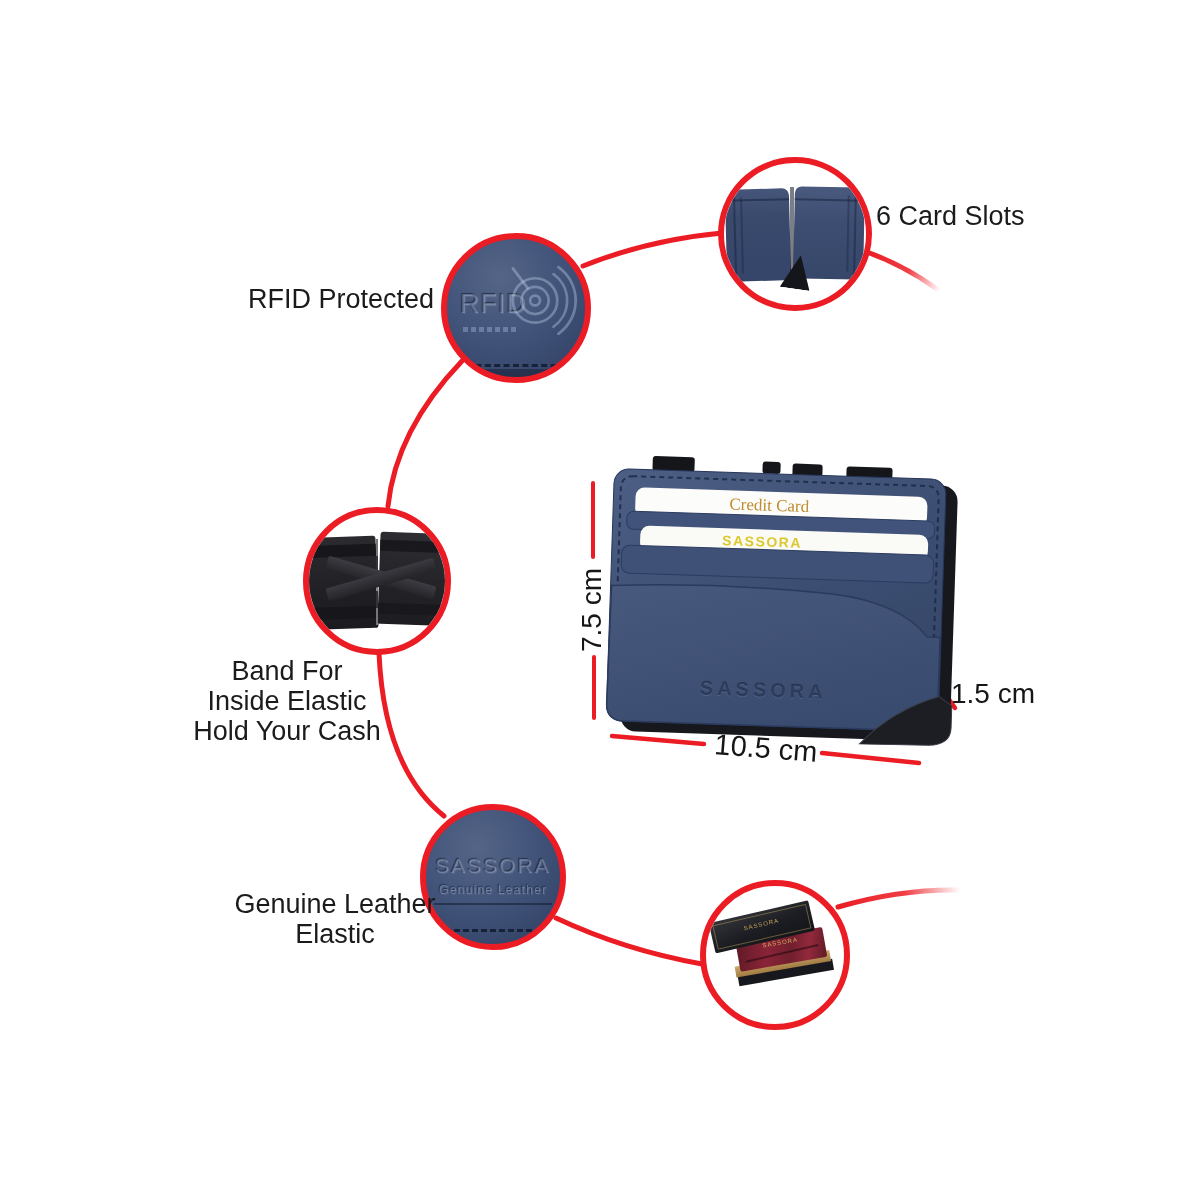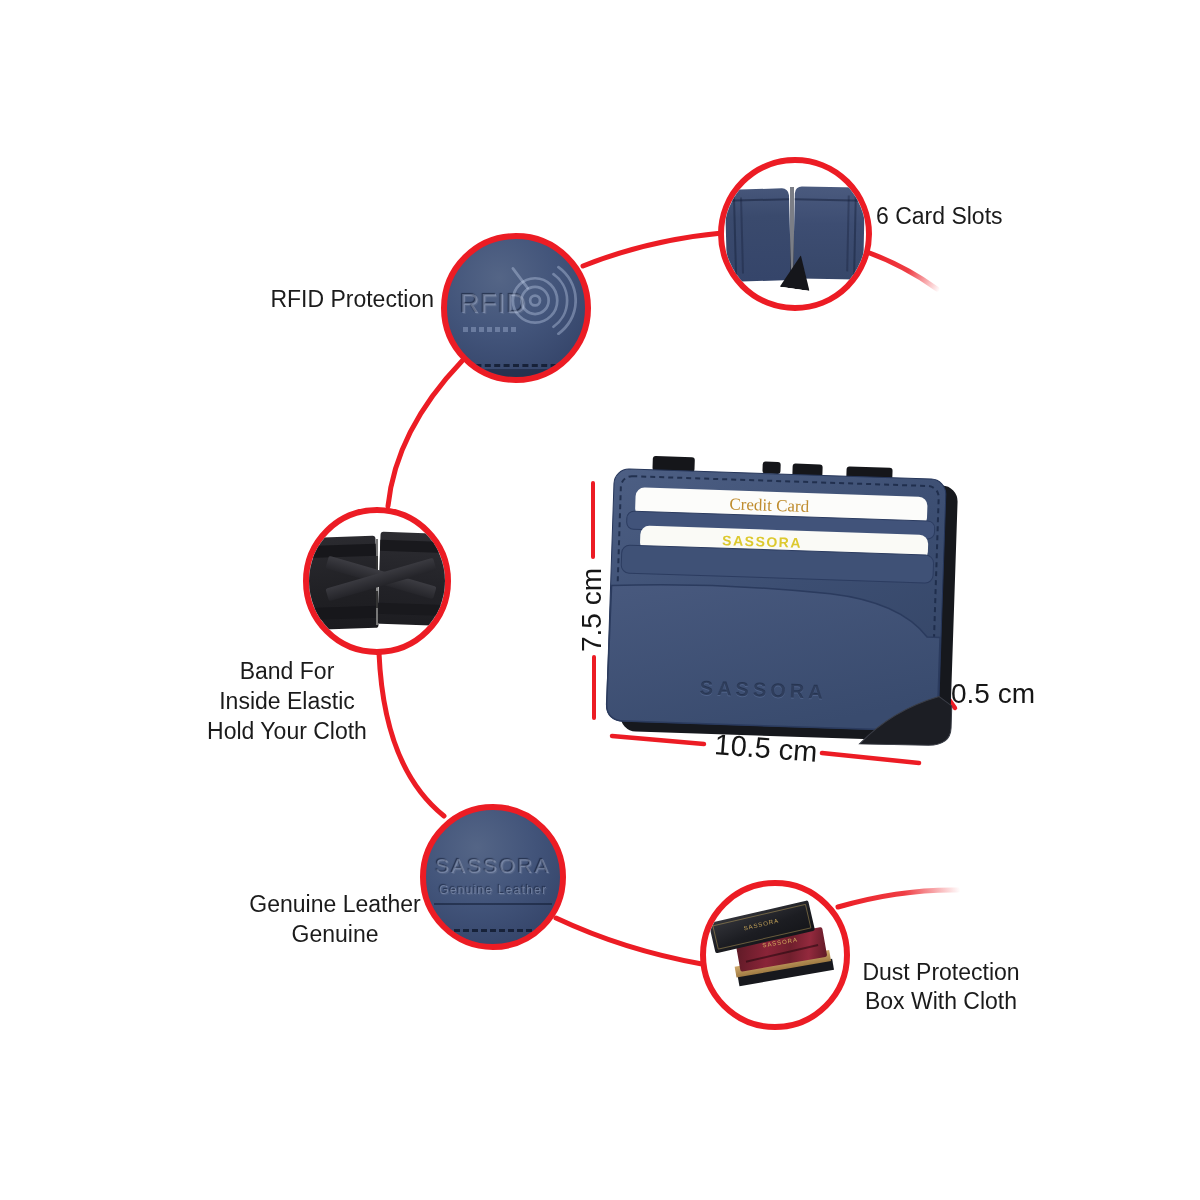--- a/index.html
+++ b/index.html
@@ -10,21 +10,21 @@
   .wallet-svg{position:absolute;left:570px;top:446px;z-index:2;}
   
   .bubble{position:absolute;border:6px solid #ec1c24;border-radius:50%;overflow:hidden;
           background:#fff;z-index:3;box-sizing:border-box;}
   .bubble *{position:absolute;box-sizing:border-box;}
   .leather-bg{background:radial-gradient(circle at 38% 28%, #546586 0%, #42547a 45%, #36466b 80%, #2f3f62 100%);}
   .emboss{color:rgba(205,218,245,.33);
           text-shadow:-1px -1px 1px rgba(10,18,40,.55), 1px 1px 1px rgba(255,255,255,.10);
           font-weight:normal;white-space:nowrap;}
   
-  .label{position:absolute;z-index:4;font-size:23px;line-height:30px;color:#1b1b1b;white-space:nowrap;}
+  .label{position:absolute;z-index:4;font-size:27px;line-height:30px;color:#1b1b1b;white-space:nowrap;}
   .dim{position:absolute;z-index:4;font-size:28px;color:#161616;white-space:nowrap;}
   .stitch-dash{border-top:3px dashed rgba(10,18,36,.72);height:0;}
 </style>
 </head>
 <body>
 
 <div class="canvas">
 
   <svg class="overlay-svg" width="1200" height="1200" viewBox="0 0 1200 1200">
     <defs>
@@ -120,21 +120,21 @@
         <path d="M 40.9 10.7 A 26 26 0 0 1 40.9 53.3"></path>
         <path d="M 44.9 5 A 33 33 0 0 1 44.9 59"></path>
         <line x1="8" y1="6" x2="20" y2="22"></line>
       </g>
     </svg>
     <div style="left:16px;top:88px;width:54px;height:5px;
                 background:repeating-linear-gradient(90deg,rgba(200,215,245,.30) 0 5px,transparent 5px 8px);"></div>
     <div class="stitch-dash" style="left:14%;right:14%;bottom:10px;"></div>
     <div style="left:8%;right:8%;bottom:0;height:8px;background:rgba(12,18,36,.4);"></div>
   </div>
-  <div class="label" style="left:228px;top:284px;width:206px;text-align:right;">RFID Protection</div>
+  <div class="label" style="left:228px;top:284px;width:206px;text-align:right;">RFID Protected</div>
 
   <div class="bubble" style="left:303px;top:507px;width:148px;height:148px;">
     <div style="left:-6px;top:24px;width:74px;height:92px;border-radius:3px;transform:rotate(-2deg);
                 background:linear-gradient(175deg,#2b2b30,#202024 60%,#1b1b1f);">
       <div style="left:0;right:0;top:8px;height:12px;background:#17171b;"></div>
       <div style="left:0;right:0;bottom:10px;height:12px;background:#17171b;"></div>
     </div>
     <div style="left:70px;top:20px;width:74px;height:92px;border-radius:3px;transform:rotate(2deg);
                 background:linear-gradient(185deg,#2e2e33,#222227 60%,#1d1d21);">
       <div style="left:0;right:0;top:8px;height:11px;background:#19191d;"></div>
@@ -143,53 +143,49 @@
     <div style="left:67px;top:26px;width:2px;height:86px;z-index:1;
                 background:linear-gradient(180deg,#777 0 20%,#333 20% 40%,#888 40% 60%,#333 60% 80%,#777 80%);"></div>
     <div style="left:16px;top:58px;width:112px;height:13px;border-radius:2px;transform:rotate(16deg);z-index:2;
                 background:linear-gradient(180deg,#3c3c42,#26262b);"></div>
     <div style="left:16px;top:60px;width:112px;height:13px;border-radius:2px;transform:rotate(-16deg);z-index:2;
                 background:linear-gradient(180deg,#3a3a40,#242429);"></div>
   </div>
   <div class="label" style="left:162px;top:656px;width:250px;text-align:center;">
     <div>Band For</div>
     <div>Inside Elastic</div>
-    <div>Hold Your Cloth</div>
+    <div>Hold Your Cash</div>
   </div>
 
   <div class="bubble leather-bg" style="left:420px;top:804px;width:146px;height:146px;">
     <span class="emboss" style="left:0;right:0;top:44px;text-align:center;font-size:21px;letter-spacing:2px;">SASSORA</span>
     <span class="emboss" style="left:0;right:0;top:73px;text-align:center;font-size:12.5px;letter-spacing:1px;font-weight:normal;">Genuine Leather</span>
     <div style="left:6%;right:6%;top:93px;height:2px;background:rgba(12,22,44,.5);"></div>
     <div class="stitch-dash" style="left:14%;right:14%;bottom:12px;"></div>
   </div>
   <div class="label" style="left:210px;top:889px;width:250px;text-align:center;">
     <div>Genuine Leather</div>
-    <div>Genuine</div>
+    <div>Elastic</div>
   </div>
 
   <div class="bubble" style="left:700px;top:880px;width:150px;height:150px;">
     <div style="left:8px;top:20px;width:124px;height:100px;transform:rotate(-6deg);">
       <div style="left:22px;top:62px;width:96px;height:11px;background:#17181d;transform:rotate(-4deg);z-index:0;"></div>
       <div style="left:20px;top:53px;width:96px;height:11px;transform:rotate(-4deg);z-index:1;
                   background:linear-gradient(180deg,#cfa86b,#9f7a42);"></div>
       <div style="left:24px;top:29px;width:88px;height:30px;border-radius:2px;transform:rotate(-4deg);z-index:2;
                   background:linear-gradient(105deg,#5e1a26,#8a2438 35%,#701f2d 60%,#93293d 80%,#5e1a26);">
         <span style="left:0;right:0;top:5px;text-align:center;font-size:6px;letter-spacing:1px;color:#d3ab5e;">SASSORA</span>
         <div style="left:8%;right:8%;top:18px;height:1.5px;background:rgba(30,8,12,.55);transform:rotate(-3deg);"></div>
       </div>
       <div style="left:0px;top:4px;width:102px;height:31px;border-radius:2px;transform:rotate(-7deg);z-index:3;
                   background:linear-gradient(170deg,#34353b,#1c1d22 55%,#141519);">
         <div style="left:3px;right:3px;top:3px;bottom:3px;border:1px solid rgba(200,170,95,.45);border-radius:1px;"></div>
         <span style="left:0;right:0;top:10px;text-align:center;font-size:6px;letter-spacing:1px;color:#c9a75a;">SASSORA</span>
       </div>
     </div>
   </div>
-  <div class="label" style="left:816px;top:958px;width:250px;text-align:center;line-height:29px;">
-    <div>Dust Protection</div>
-    <div>Box With Cloth</div>
-  </div>
 
   <div class="dim" style="left:532px;top:594px;width:120px;text-align:center;transform:rotate(-90deg);">7.5 cm</div>
   <div class="dim" style="left:681px;top:732px;width:170px;text-align:center;font-size:29px;transform:rotate(4.5deg);">10.5 cm</div>
-  <div class="dim" style="left:951px;top:678px;">0.5 cm</div>
+  <div class="dim" style="left:951px;top:678px;">1.5 cm</div>
 
 </div>
 
 </body></html>

